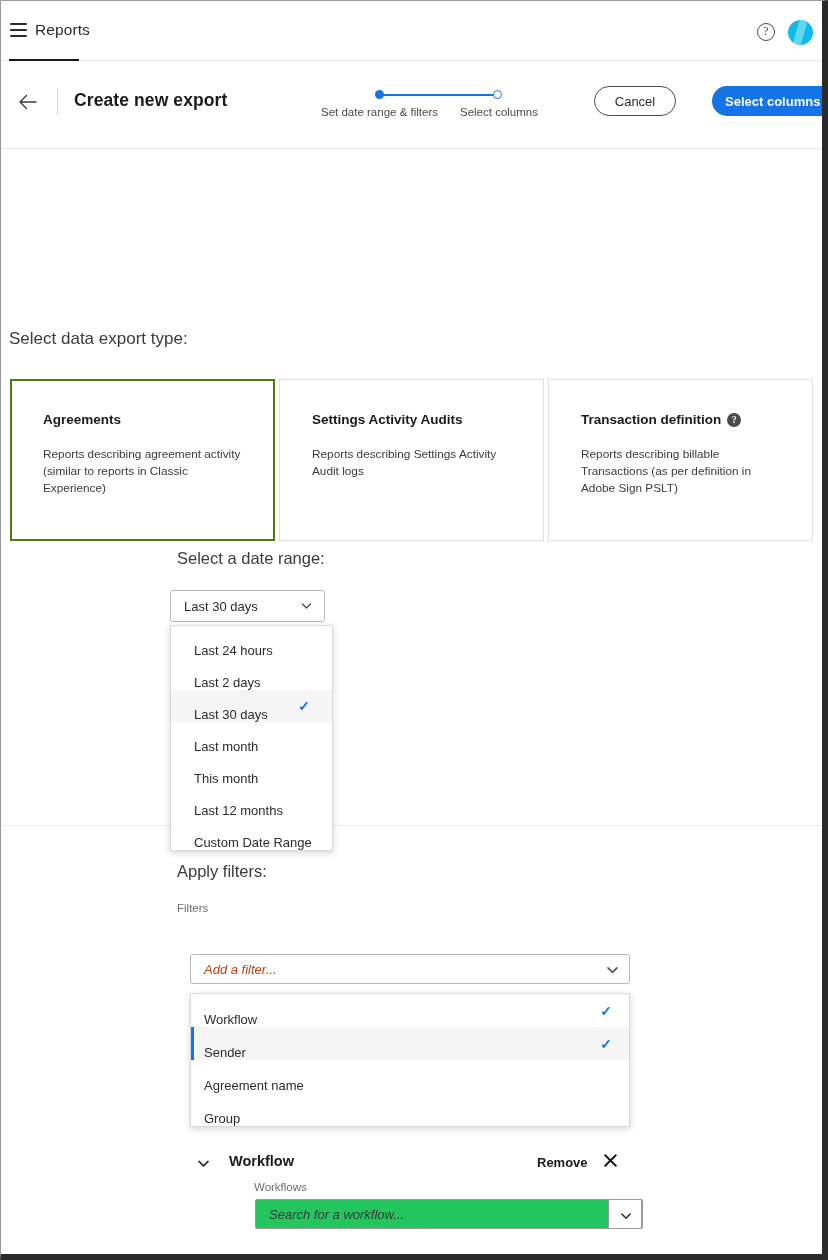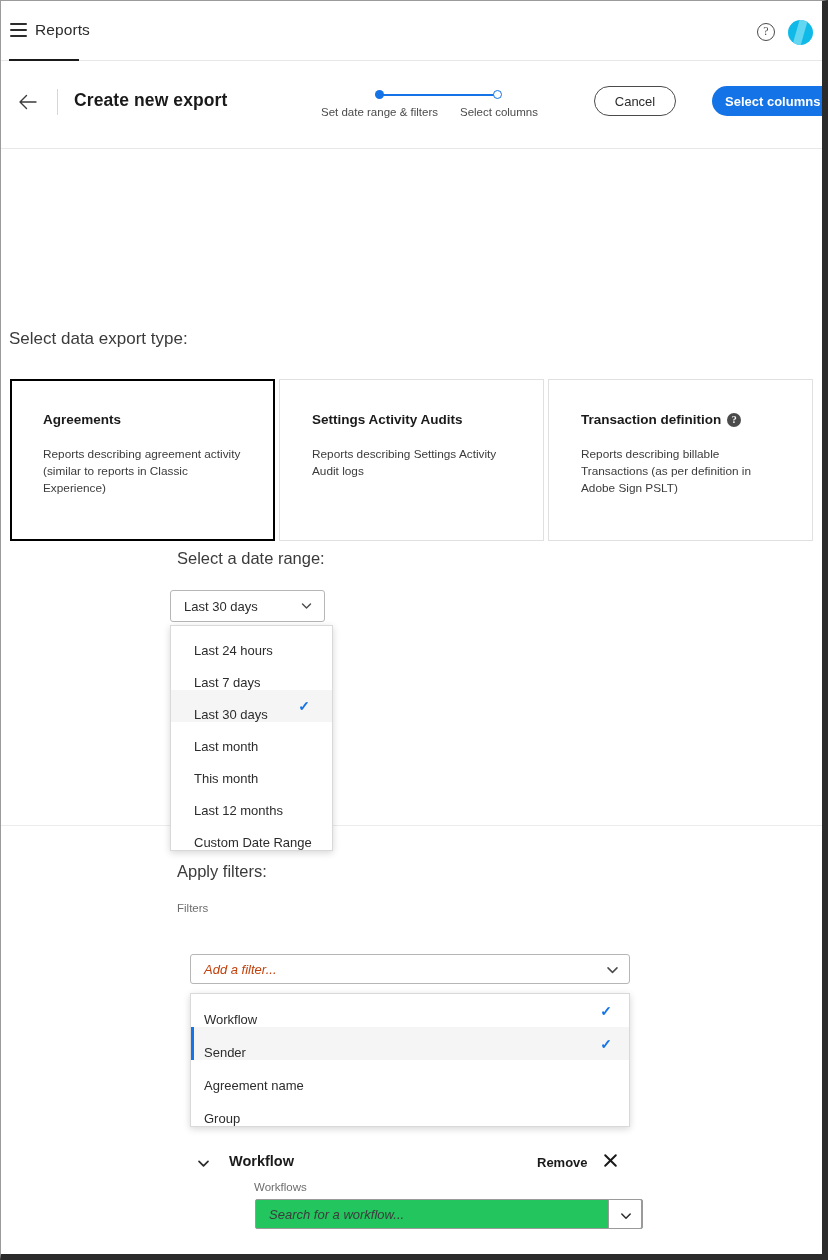--- a/index.html
+++ b/index.html
@@ -211,21 +211,21 @@
   }
   .card {
     width: 265px;
     height: 162px;
     border: 1px solid #e0e0e0;
     background: #fff;
     padding: 32px 29px 0 32px;
     cursor: pointer;
   }
   .card.selected {
-    border: 2px solid #000000;
+    border: 2px solid #4d7c0f;
     padding: 31px 28px 1px 31px;
   }
   .card-title {
     font-size: 13.5px;
     font-weight: bold;
     color: #1a1a1a;
     margin: 0 0 19px 0;
     display: flex;
     align-items: center;
     gap: 6px;
@@ -470,21 +470,21 @@
               <path d="M1.5 3.6 L5.5 7.4 L9.5 3.6" fill="none" stroke="#4b4b4b" stroke-width="1.4" stroke-linecap="round" stroke-linejoin="round"></path>
             </svg>
       </span>
     </div>
 
     <div class="popup" style="left:169px; top:476px; width:163px;">
       <div class="popup-item">
         <span>Last 24 hours</span>
       </div>
       <div class="popup-item">
-        <span>Last 7 days</span>
+        <span>Last 2 days</span>
       </div>
       <div class="popup-item sel">
         <span>Last 30 days</span>
         <span class="tick">✓</span>
       </div>
       <div class="popup-item">
         <span>Last month</span>
       </div>
       <div class="popup-item">
         <span>This month</span>

